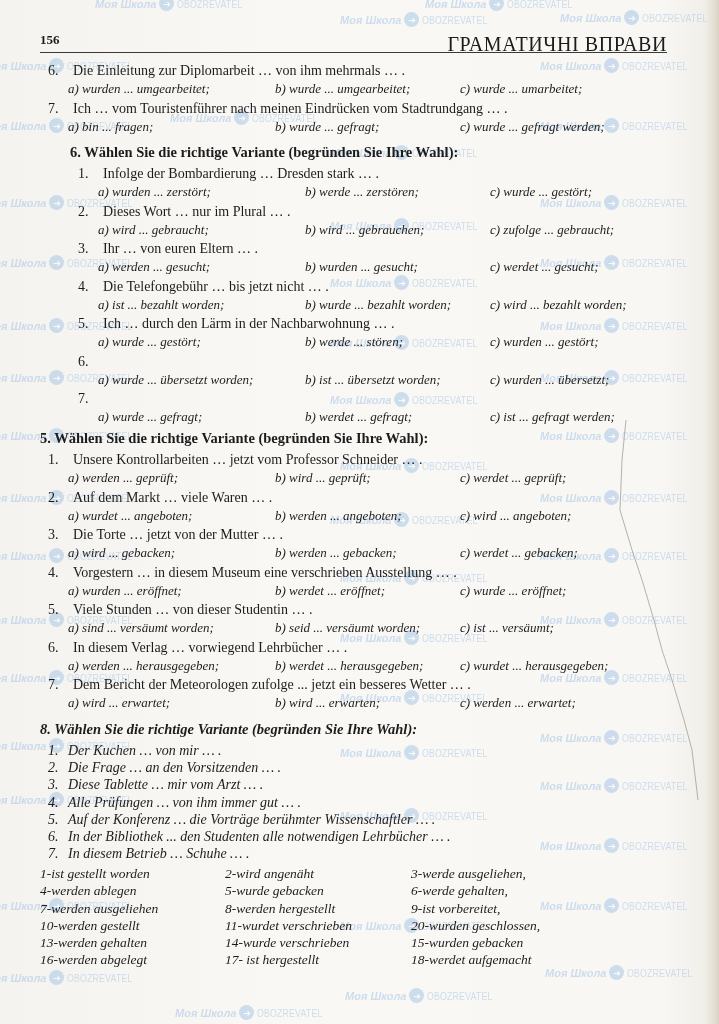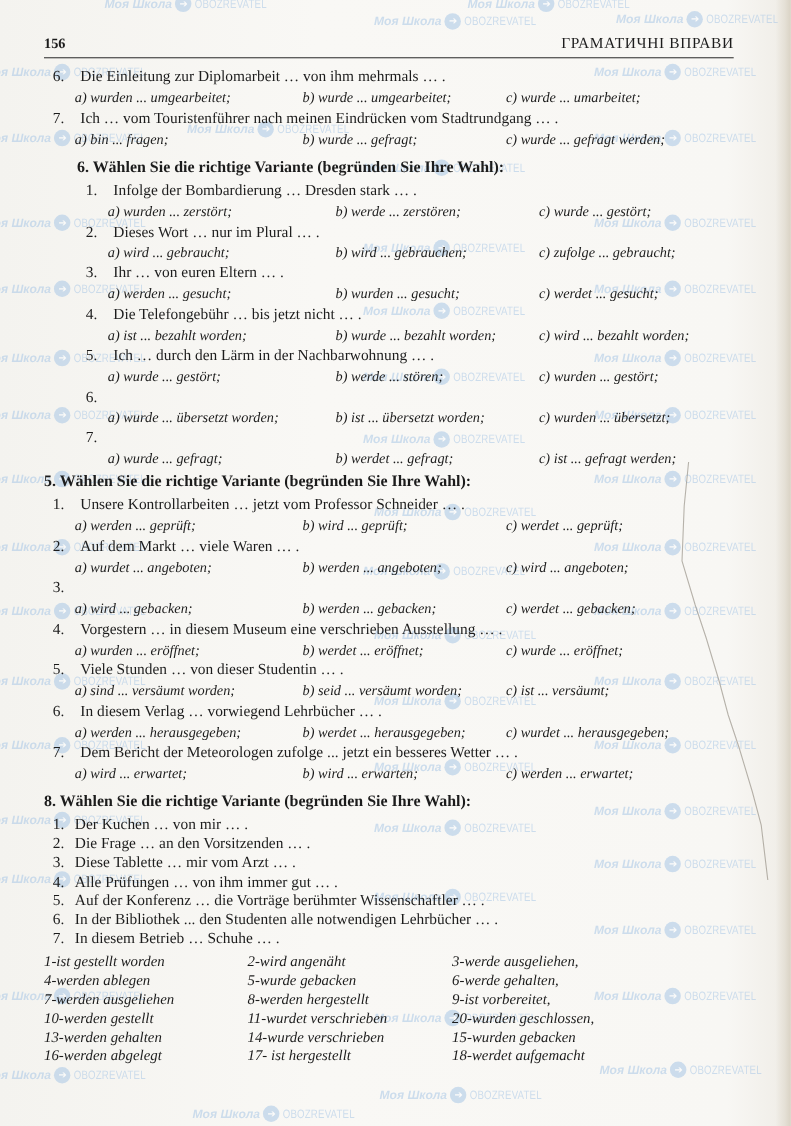--- a/index.html
+++ b/index.html
@@ -24,21 +24,21 @@
     width: 15px; height: 15px; border-radius: 50%; background: #a9c7e6;
     display: inline-flex; align-items: center; justify-content: center; color: #fff; font-size: 9px; font-family: "DejaVu Sans", sans-serif;
   }
   .wm .brand { font-family: "Liberation Sans", sans-serif; font-size: 11px; letter-spacing: 0.2px; transform: scaleX(0.8); transform-origin: left; }
 
   .header {
     position: absolute; left: 40px; top: 32px; width: 627px; height: 20px;
     border-bottom: 1.5px solid #3a3a3a; z-index: 2;
   }
   .page-number { position: absolute; left: 0; top: 0; font-size: 13px; font-weight: bold; }
-  .running-title { position: absolute; right: 0; top: 1px; font-size: 14px; letter-spacing: 0.6px; }
+  .running-title { position: absolute; right: 0; top: 1px; font-size: 20px; letter-spacing: 0.6px; }
 
   .content { position: absolute; left: 40px; top: 60px; width: 640px; z-index: 2; }
   .q { position: relative; height: 37.5px; }
   .q .num { position: absolute; left: 8px; top: 0; font-size: 14px; }
   .q .stem { position: absolute; left: 33px; top: 0; font-size: 14px; white-space: nowrap; }
   .q .opt { position: absolute; top: 18px; font-size: 13px; font-style: italic; white-space: nowrap; }
   .q .opt.a { left: 28px; }
   .q .opt.b { left: 235px; }
   .q .opt.c { left: 420px; }
 
@@ -420,20 +420,21 @@
       </div>
       <div class="q">
         <span class="num">2.</span>
         <span class="stem">Auf dem Markt … viele Waren … .</span>
         <span class="opt a">a) wurdet ... angeboten;</span>
         <span class="opt b">b) werden ... angeboten;</span>
         <span class="opt c">c) wird ... angeboten;</span>
       </div>
       <div class="q">
         <span class="num">3.</span>
+        <span class="stem">Die Torte … jetzt von der Mutter … .</span>
         <span class="opt a">a) wird ... gebacken;</span>
         <span class="opt b">b) werden ... gebacken;</span>
         <span class="opt c">c) werdet ... gebacken;</span>
       </div>
       <div class="q">
         <span class="num">4.</span>
         <span class="stem">Vorgestern … in diesem Museum eine verschrieben Ausstellung … .</span>
         <span class="opt a">a) wurden ... eröffnet;</span>
         <span class="opt b">b) werdet ... eröffnet;</span>
         <span class="opt c">c) wurde ... eröffnet;</span>
@@ -454,21 +455,21 @@
       </div>
       <div class="q">
         <span class="num">7.</span>
         <span class="stem">Dem Bericht der Meteorologen zufolge ... jetzt ein besseres Wetter … .</span>
         <span class="opt a">a) wird ... erwartet;</span>
         <span class="opt b">b) wird ... erwarten;</span>
         <span class="opt c">c) werden ... erwartet;</span>
       </div>
     </div>
 
-    <div class="s8" style="width:640px;">
+    <div class="s8" style="width:640px;font-style:italic;">
       <div class="section-title">8. Wählen Sie die richtige Variante (begründen Sie Ihre Wahl):</div>
       <div class="simple">
         <span class="num">1.</span>
         <span class="stem">Der Kuchen … von mir … .</span>
       </div>
       <div class="simple">
         <span class="num">2.</span>
         <span class="stem">Die Frage … an den Vorsitzenden … .</span>
       </div>
       <div class="simple">

